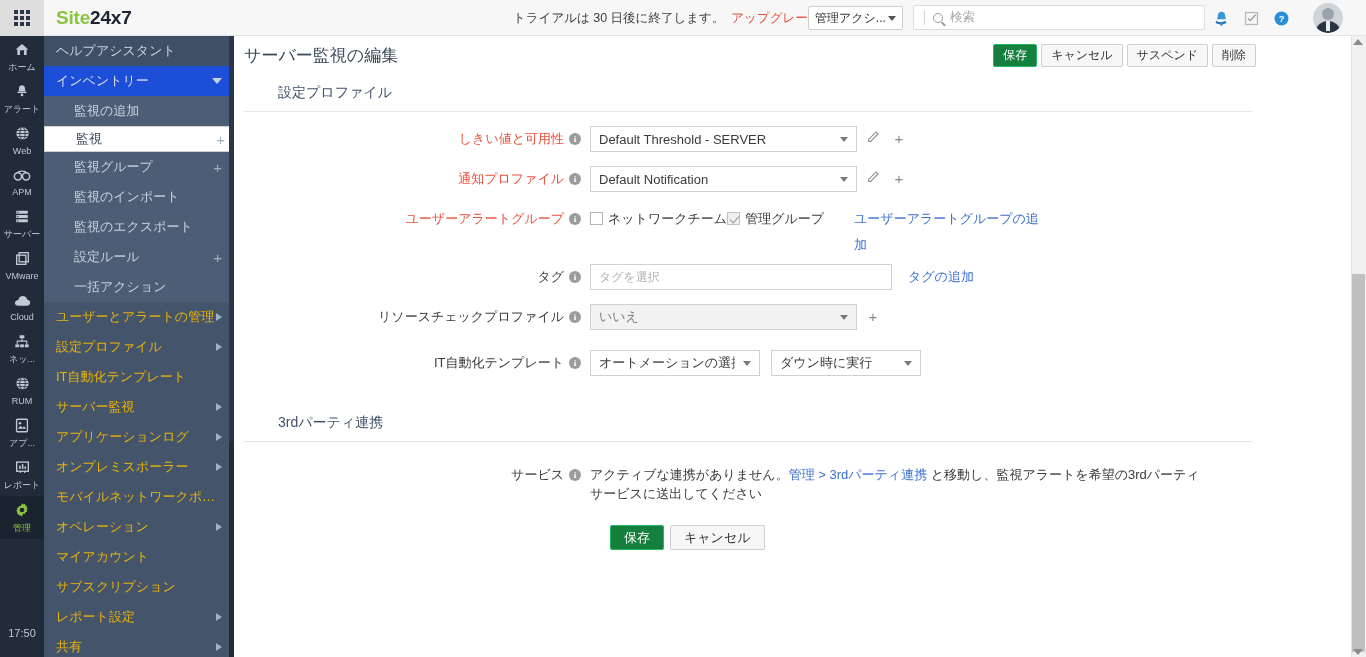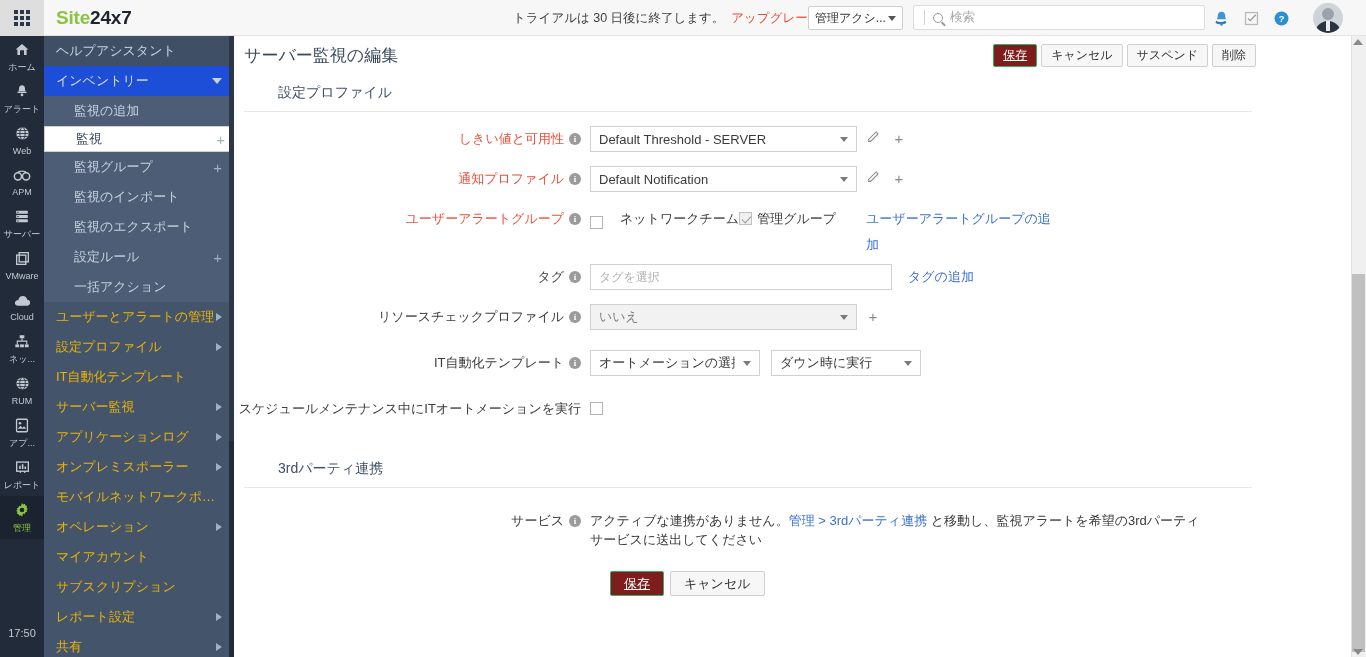--- a/index.html
+++ b/index.html
@@ -132,21 +132,21 @@
   }
   .page-title { font-size: 17px; color: #3b4a5a; flex: 1; }
   .hdr-btns { display: flex; gap: 4px; }
   .btn {
     height: 23px; min-width: 40px; padding: 0 9px;
     font-size: 12px; border-radius: 2px; cursor: pointer;
     display: flex; align-items: center; justify-content: center;
     border: 1px solid #cfcfcf; background: #f7f7f7; color: #333;
     font-family: inherit; white-space: nowrap;
   }
-  .btn.primary { background: #7f1d1d; border-color: #28b463; color: #fff; text-decoration: underline; }
+  .btn.primary { background: #15803d; border-color: #28b463; color: #fff; }
 
   .section-head {
     margin: 2px 0 0 0; padding: 8px 0 9px 34px;
     font-size: 14px; color: #41506a; border-bottom: 1px solid #e6e6e6;
     margin-left: 10px; margin-right: 16px;
   }
 
   .form { padding-top: 14px; }
   .frow { display: flex; align-items: flex-start; margin-bottom: 14px; }
   .frow .flabel {
@@ -522,21 +522,21 @@
         </div>
       </div>
 
       <div class="frow">
         <div class="flabel req">
           <span class="ltext">ユーザーアラートグループ</span>
           <span class="info-i">i</span>
         </div>
         <div class="fctrl" style="width:612px;">
           <div style="display:flex;align-items:flex-start;flex-wrap:nowrap;" id="uag-boxes">
-              <span style="display: inline-flex; align-items: center; white-space: nowrap; gap: 12px;">
+              <span style="display: inline-flex; align-items: flex-start; white-space: nowrap;">
                 <span class="cbx"></span>
                 <span class="cbx-label">ネットワークチーム</span>
               </span>
               <span style="display: inline-flex; align-items: flex-start; white-space: nowrap;">
                 <span class="cbx checked"></span>
                 <span class="cbx-label">管理グループ</span>
               </span>
             </div>
           <div style="width:30px;"></div>
           <div style="width:186px;line-height:26px;">
@@ -584,28 +584,20 @@
             <span class="tri"></span>
           </div>
           <span style="width:11px;"></span>
           <div class="sel w150">
             <span class="sv">ダウン時に実行</span>
             <span class="tri"></span>
           </div>
         </div>
       </div>
 
-      <div class="frow" style="margin-bottom:0;">
-        <div class="flabel">
-          <span class="ltext">スケジュールメンテナンス中にITオートメーションを実行</span>
-        </div>
-        <div class="fctrl">
-          <span class="cbx"></span>
-        </div>
-      </div>
 
     </div>
 
     <div class="section-head" style="margin-top:30px;">3rdパーティ連携</div>
 
     <div class="form" style="padding-top:20px;">
       <div class="frow">
         <div class="flabel">
           <span class="ltext">サービス</span>
           <span class="info-i">i</span>

